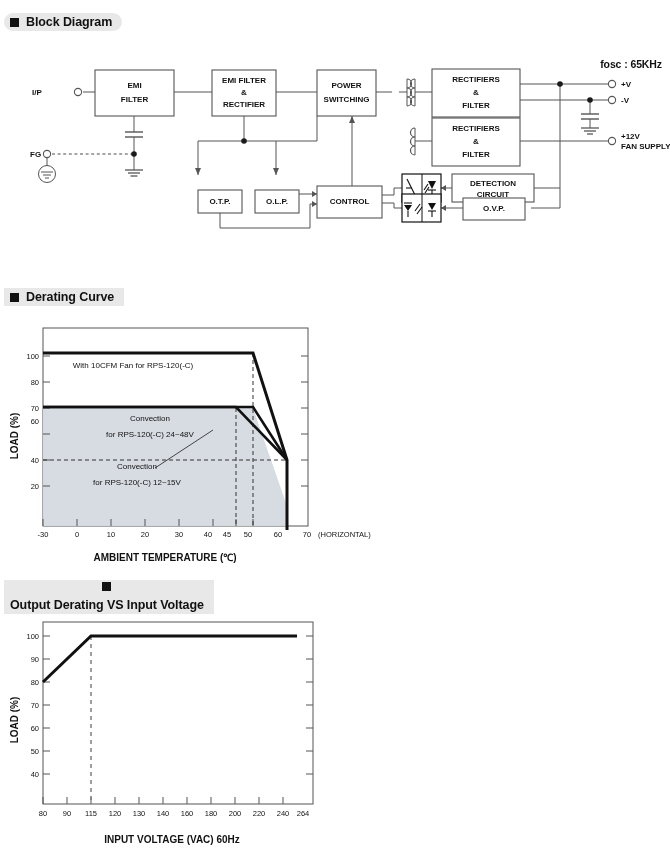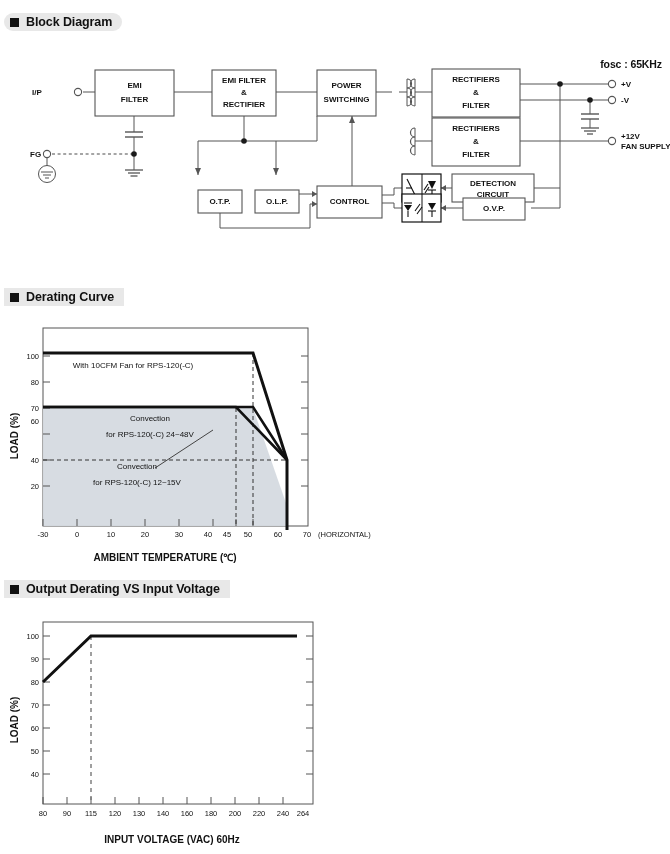--- a/index.html
+++ b/index.html
@@ -391,21 +391,21 @@
   <text class="note-txt" x="150" y="103">Convection</text>
   <text class="note-txt" x="150" y="119">for RPS-120(-C) 24~48V</text>
   <text class="note-txt" x="137" y="151">Convection</text>
   <text class="note-txt" x="137" y="167">for RPS-120(-C) 12~15V</text>
 
   <text class="axis-title" x="18" y="118" transform="rotate(-90 18 118)">LOAD (%)</text>
   <text class="axis-title" x="165" y="243">AMBIENT TEMPERATURE (℃)</text>
 </svg>
 </div>
 
-<div class="section-header" style="top:580px;">
+<div class="section-header" style="top:580px;flex-direction:column;">
   <span class="bullet"></span>
   <span>Output Derating VS Input Voltage</span>
 </div>
 
 <div class="chart-wrap" style="left:0; top:610px;">
 <svg width="400" height="244" viewBox="0 0 400 244">
 
   <rect x="43" y="12" width="270" height="182" fill="#ffffff" stroke="#555" stroke-width="1"></rect>
 
   <g stroke="#555" stroke-width="1">

